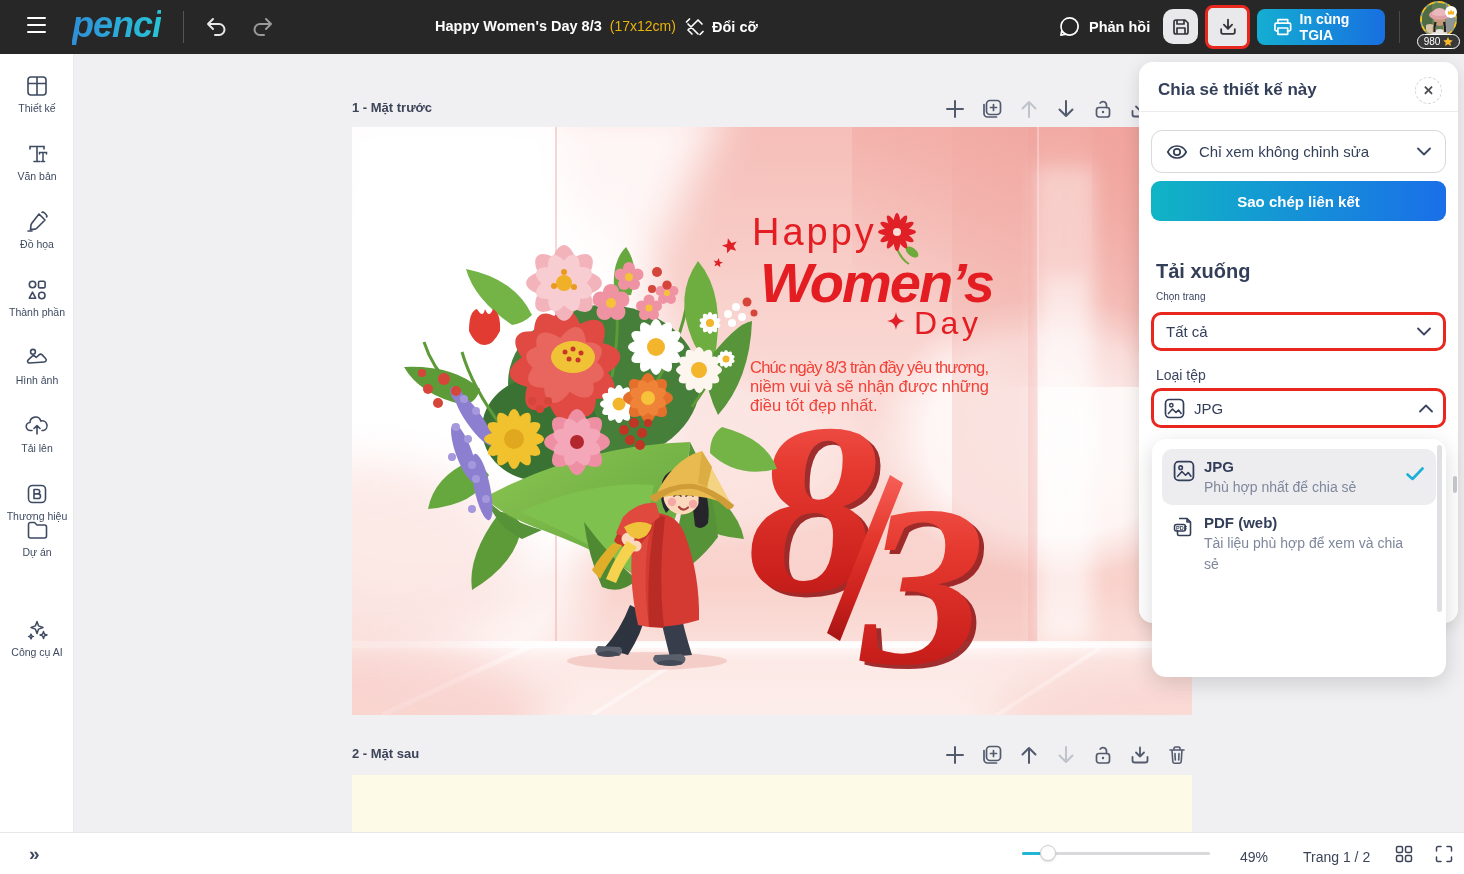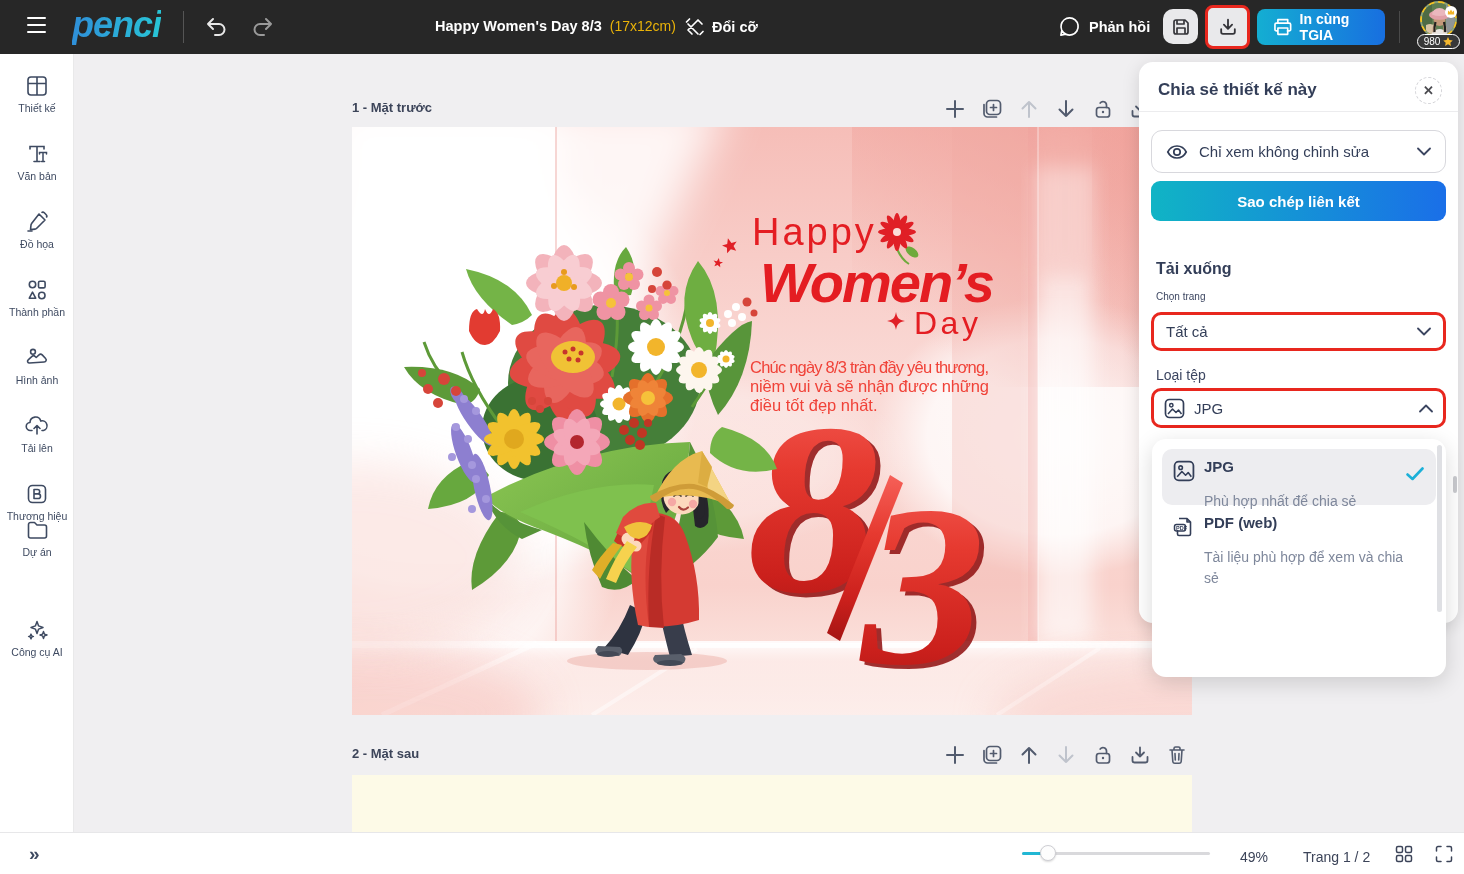--- a/index.html
+++ b/index.html
@@ -51,35 +51,35 @@
   .page-count { position:absolute; left:1303px; top:849px; font-size:14px; color:#3c4459; z-index:26; }
 
   
   .panel { position:absolute; left:1139px; top:62px; width:319px; height:561px; background:#fff; border-radius:14px; box-shadow:0 4px 18px rgba(0,0,0,.13); z-index:40; }
   .panel h2 { font-size:17px; color:#333e58; padding:18px 0 0 19px; font-weight:bold;}
   .close-x { position:absolute; right:16px; top:15px; width:27px; height:27px; border:1px dashed #d4d4d8; border-radius:50%; display:flex; align-items:center; justify-content:center; color:#4b4b50; font-size:13px; font-weight:bold;}
   .panel-div { position:absolute; left:0; top:49px; width:319px; height:1px; background:#ececee; }
   .sel { position:absolute; left:12px; width:295px; height:43px; border:1px solid #d8d8dd; border-radius:11px; display:flex; align-items:center; padding:0 14px; font-size:15px; color:#333e58; }
   .sel-view { top:68px; }
   .copy-btn { position:absolute; left:12px; top:119px; width:295px; height:40px; border-radius:9px; background:linear-gradient(90deg,#10b4c5,#1a6fe8); color:#fff; font-size:15px; font-weight:bold; display:flex; align-items:center; justify-content:center; }
-  .dl-section { position:absolute; left:17px; top:198px; font-size:16px; font-weight:bold; color:#333e58;}
+  .dl-section { position:absolute; left:17px; top:198px; font-size:20px; font-weight:bold; color:#333e58;}
   .lab1 { position:absolute; left:17px; top:229px; font-size:10px; color:#3c4661; }
   .sel-page { position:absolute; left:12px; top:250px; width:295px; height:39px; border:3px solid #e8271e; border-radius:10px; display:flex; align-items:center; padding:0 12px; font-size:15px; color:#333e58; }
   .lab2 { position:absolute; left:17px; top:305px; font-size:14px; color:#3c4661; }
   .sel-type { position:absolute; left:12px; top:326px; width:295px; height:40px; border:3px solid #e8271e; border-radius:10px; display:flex; align-items:center; padding:0 10px; gap:9px; font-size:15px; color:#333e58; }
   .chev { margin-left:auto; }
 
   
   .optcard { position:absolute; left:1152px; top:439px; width:294px; height:238px; background:#fff; border-radius:14px; box-shadow:0 6px 22px rgba(0,0,0,.15); z-index:45; padding:10px; }
   .opt { display:flex; }
   .opt-sel { background:#ededf0; border-radius:10px; }
   .opt .ic { width:42px; padding:11px 0 0 11px; }
   .opt .tx { flex:1; padding-top:9px; max-width:205px; }
   .opt .t { font-size:15px; color:#333e58; font-weight:bold;}
-  .opt .d { font-size:14px; color:#7e879b; line-height:21px; margin-top:16px;}
+  .opt .d { font-size:14px; color:#7e879b; line-height:21px; margin-top:2px;}
   .checkmark { padding:18px 12px 0 0; }
 </style>
 </head>
 <body>
 
 <div class="topbar">
   <div class="hamburger">
       <span></span>
       <span></span>
       <span></span>

